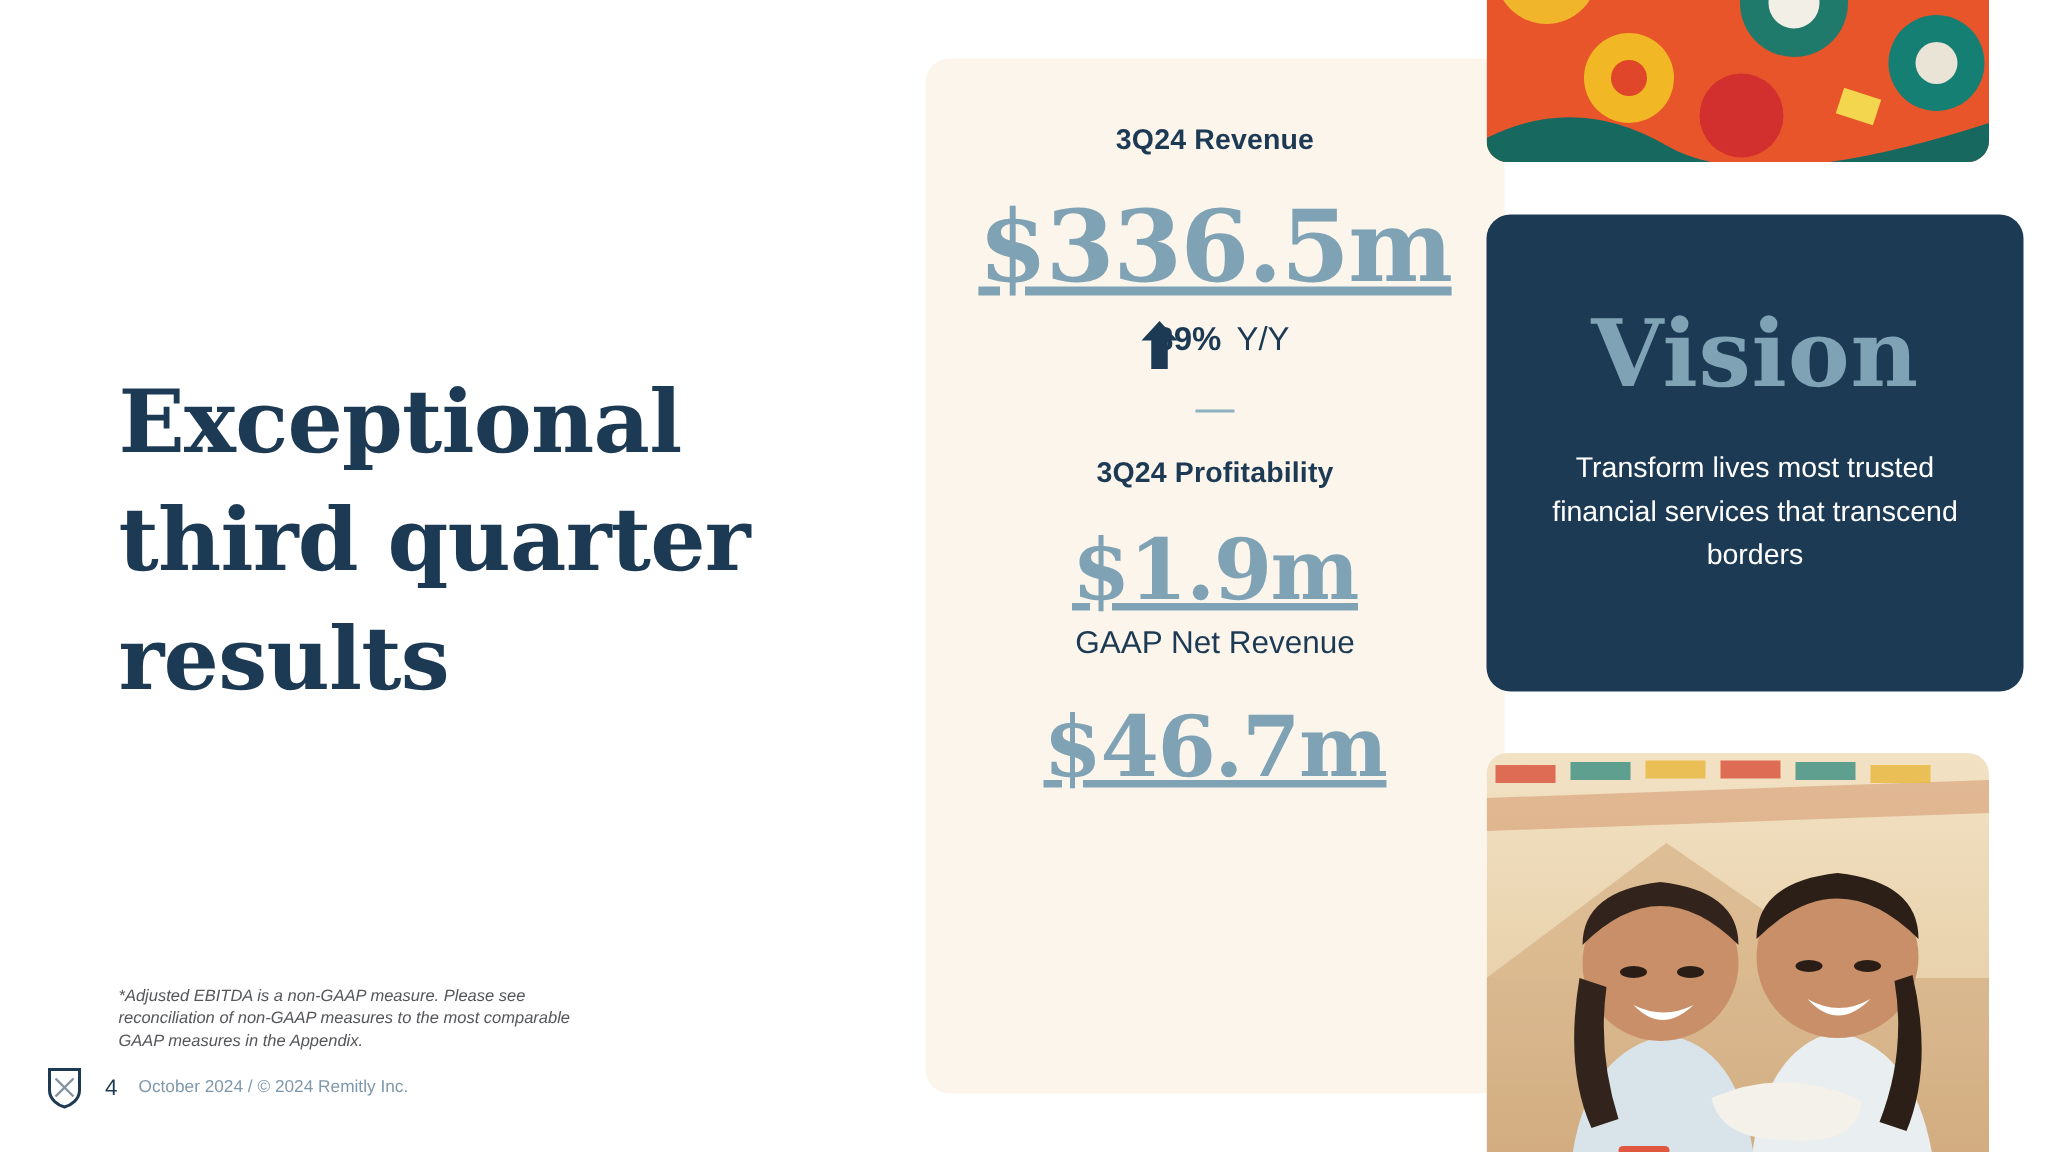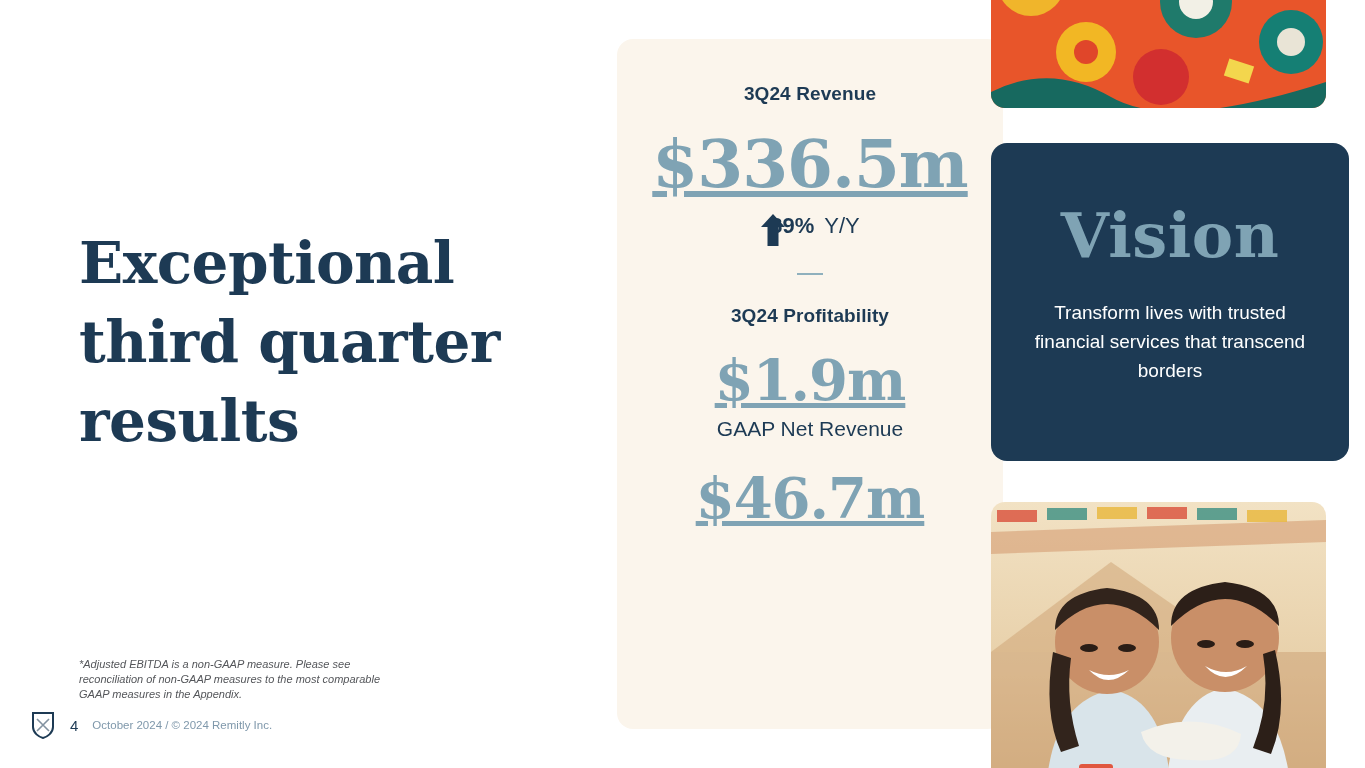--- a/index.html
+++ b/index.html
@@ -14,21 +14,21 @@
     position: relative;
     width: 1365px;
     height: 768px;
     background: #ffffff;
   }
 
   
   .headline {
     position: absolute;
     left: 79px;
-    top: 224px;
+    top: 242px;
     width: 470px;
     font-family: "DejaVu Serif", "Liberation Serif", serif;
     font-weight: 700;
     font-size: 58px;
     line-height: 79px;
     color: #1d3a54;
     letter-spacing: -0.5px;
   }
   .footnote {
     position: absolute;
@@ -242,21 +242,21 @@
       <circle cx="95" cy="110" r="30" fill="#f2b724"></circle>
       <circle cx="95" cy="110" r="12" fill="#e0462a"></circle>
       <circle cx="170" cy="135" r="28" fill="#d22f2f"></circle>
       <path d="M0 150 Q60 120 120 155 T335 140 V166 H0 Z" fill="#17695f"></path>
       <rect x="235" y="120" width="26" height="18" fill="#f3d64d" transform="rotate(18 248 129)"></rect>
     </svg>
   </div>
 
   <div class="vision-card">
     <div class="vision-title">Vision</div>
-    <div class="vision-text">Transform lives with trusted financial services that transcend borders</div>
+    <div class="vision-text">Transform lives most trusted financial services that transcend borders</div>
   </div>
 
   <div class="photo-bottom">
     <svg width="335" height="290" viewBox="0 0 335 290">
       <defs>
         <linearGradient id="sky" x1="0" y1="0" x2="0" y2="1">
           <stop offset="0%" stop-color="#f2e2c4"></stop>
           <stop offset="60%" stop-color="#e7cfa8"></stop>
           <stop offset="100%" stop-color="#d9b98c"></stop>
         </linearGradient>

